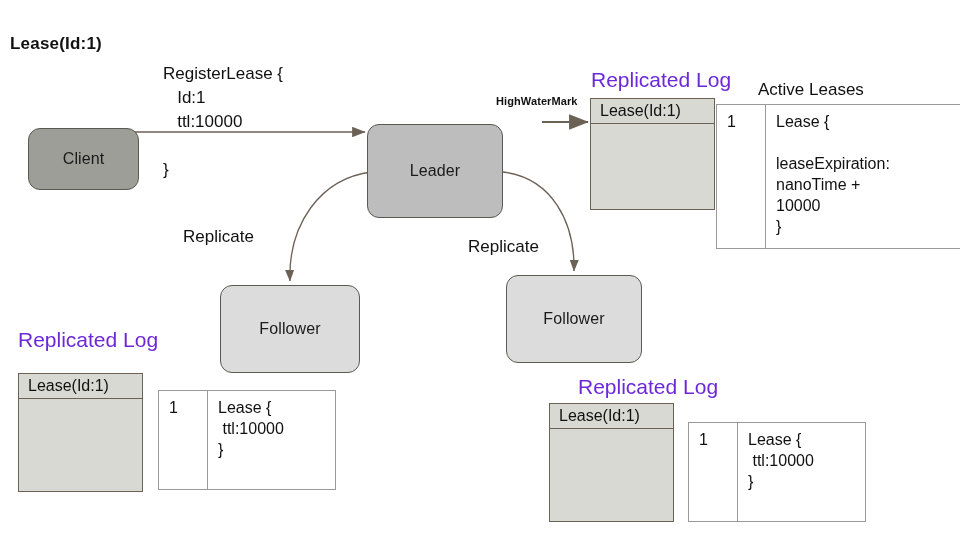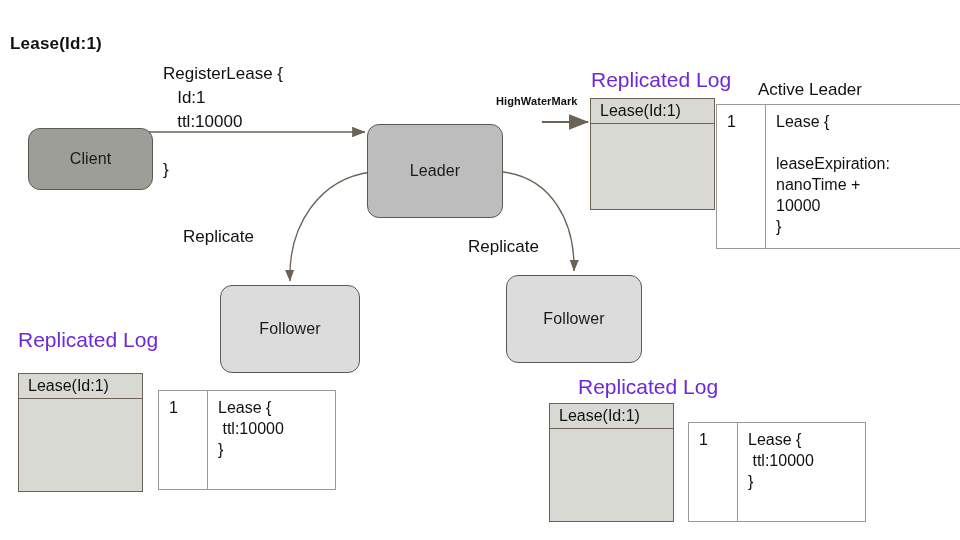--- a/index.html
+++ b/index.html
@@ -129,21 +129,21 @@
 
     <path d="M372,172 C320,178 288,225 290,281" stroke="#6b6155" stroke-width="1.3" fill="none" marker-end="url(#arrowhead)"></path>
 
     <path d="M503,172 C552,178 575,222 574,271" stroke="#6b6155" stroke-width="1.3" fill="none" marker-end="url(#arrowhead)"></path>
 
     <path d="M542,122 L588,122" stroke="#6b6155" stroke-width="2.2" fill="none" marker-end="url(#arrowhead)"></path>
   </svg>
 
   <div class="txt title-bold" style="left:10px; top:34px;">Lease(Id:1)</div>
 
-  <div class="node client" style="left:28px; top:128px; width:125px; height:62px;">
+  <div class="node client" style="left:28px; top:128px; width:111px; height:62px;">
     <span>Client</span>
   </div>
 
   <div class="node leader" style="left:367px; top:124px; width:136px; height:94px;">
     <span>Leader</span>
   </div>
 
   <div class="node follower" style="left:220px; top:285px; width:140px; height:88px;">
     <span>Follower</span>
   </div>
@@ -162,21 +162,21 @@
 
   <div class="txt edge-label" style="left:468px; top:237px;">Replicate</div>
 
   <div class="txt hwm" style="left:496px; top:95px;">HighWaterMark</div>
 
   <div class="log-title" style="left:591px; top:68px;">Replicated Log</div>
   <div class="log-box" style="left:590px; top:98px; width:125px; height:112px;">
     <div class="log-entry">Lease(Id:1)</div>
   </div>
 
-  <div class="tbl-title" style="left:758px; top:80px;">Active Leader</div>
+  <div class="tbl-title" style="left:758px; top:80px;">Active Leases</div>
   <table class="tbl" style="left:716px; top:104px; width:260px; height:145px;">
     <tbody>
         <tr>
       <td class="idx">1</td>
       <td>Lease {
 
 leaseExpiration:
 nanoTime +
 10000
 }</td>

